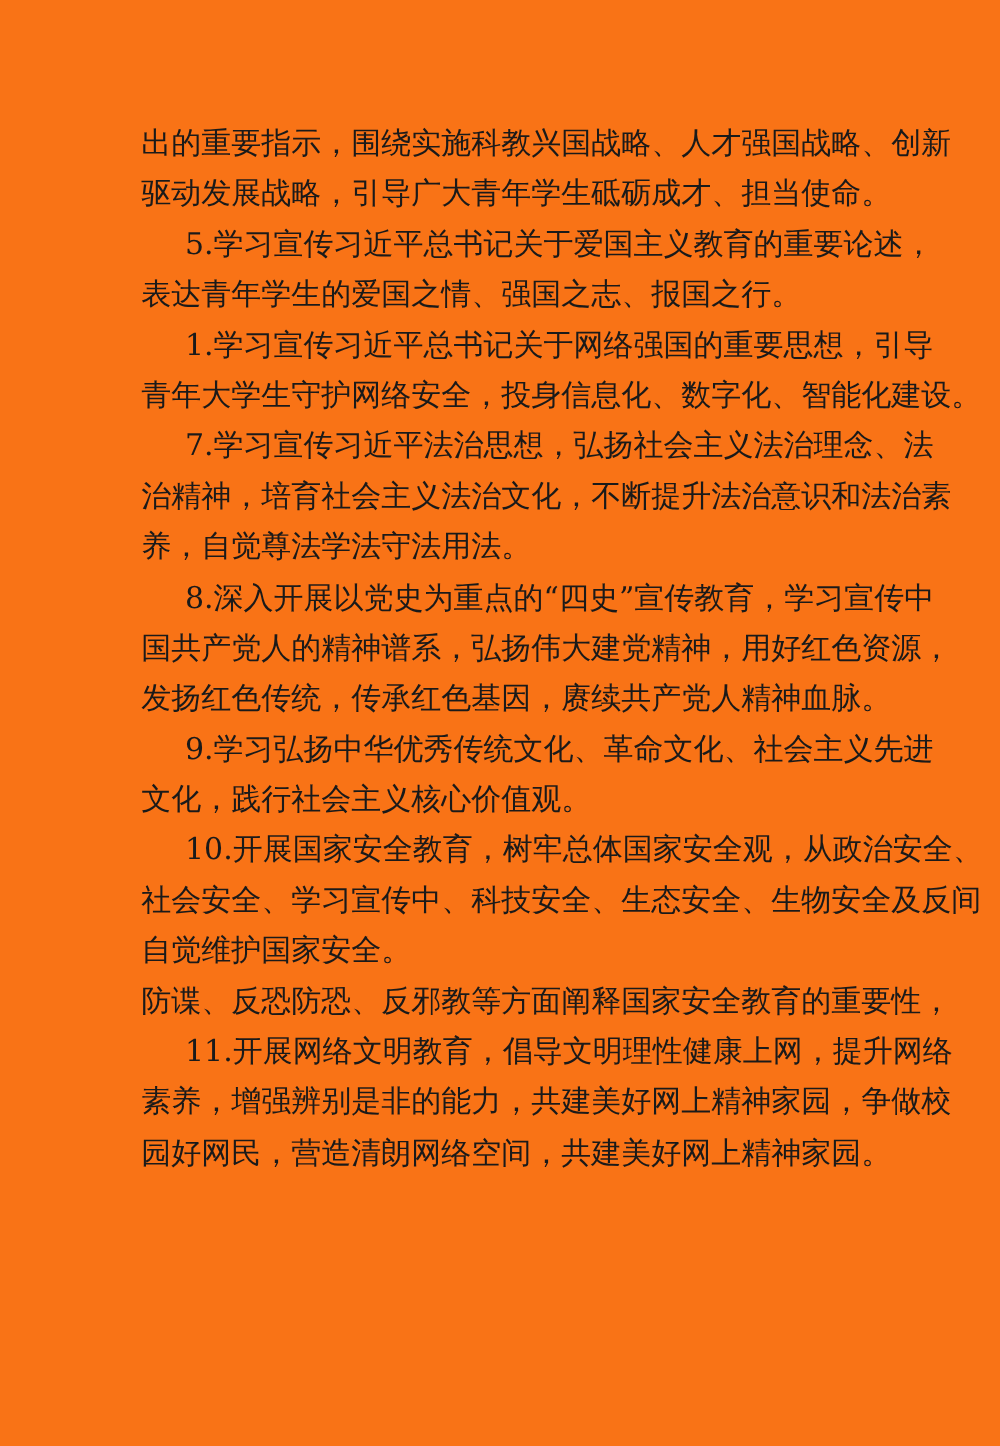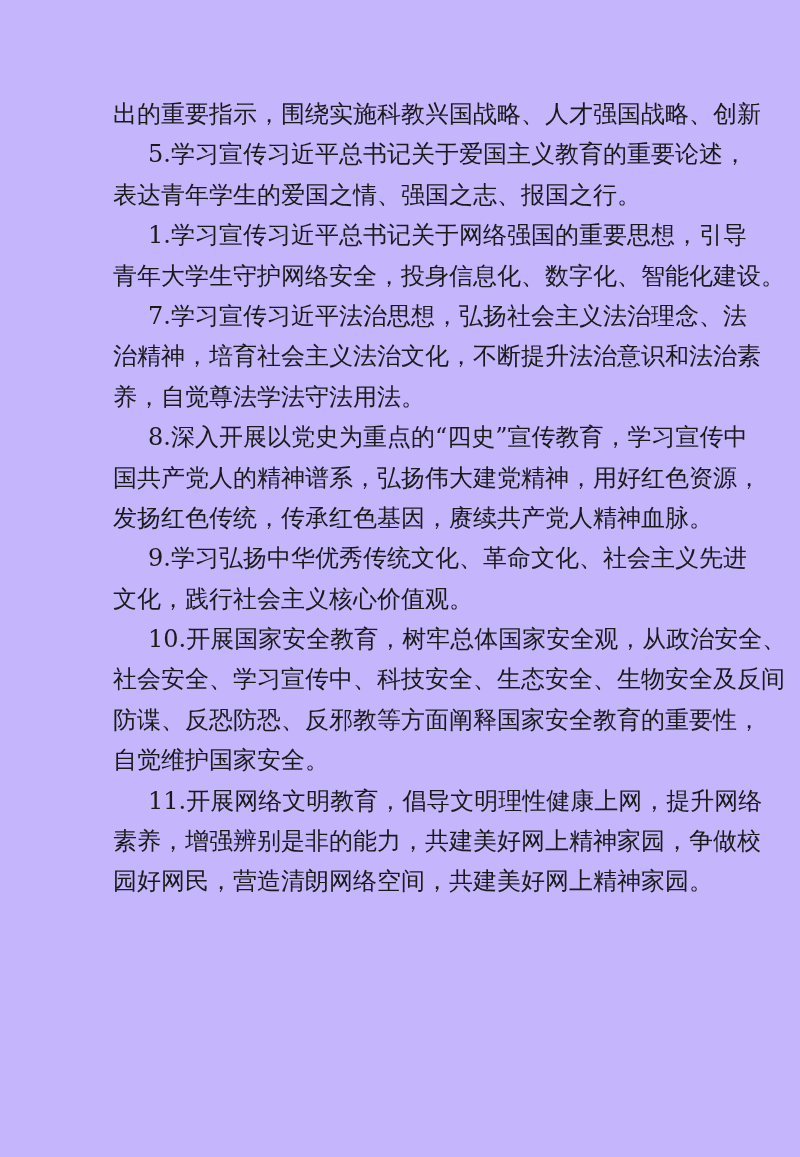--- a/index.html
+++ b/index.html
@@ -1,36 +1,37 @@
 <!DOCTYPE html>
 <html><head>
 <meta charset="utf-8">
 <style>
   html, body { margin: 0; padding: 0; background: #ffffff; }
   body { width: 800px; height: 1157px; position: relative; overflow: hidden; }
-  .page { position: absolute; left: 0; top: 0; width: 800px; height: 1157px; background: #c4b5fd; }
+  .page { position: absolute; left: 0; top: 0; width: 800px; height: 1157px; background: #f97316; }
   .content { position: absolute; left: 113px; top: 94px; width: 577px; }
   .line {
     height: 40.4px; line-height: 40.4px;
     font-family: "DejaVu Serif", "Liberation Serif", serif;
     font-size: 24px; color: #1a1a1a;
     white-space: nowrap; overflow: visible;
     text-align: justify; text-align-last: justify;
   }
   .line.last { text-align-last: left; }
   .line.indent { padding-left: 35px; }
 </style>
 </head>
 <body>
 
 <div class="page">
   <div class="content">
 
     <div>
       <div class="line">出的重要指示，围绕实施科教兴国战略、人才强国战略、创新</div>
+      <div class="line last">驱动发展战略，引导广大青年学生砥砺成才、担当使命。</div>
     </div>
 
     <div>
       <div class="line indent">5.学习宣传习近平总书记关于爱国主义教育的重要论述，</div>
       <div class="line last">表达青年学生的爱国之情、强国之志、报国之行。</div>
     </div>
 
     <div>
       <div class="line indent">1.学习宣传习近平总书记关于网络强国的重要思想，引导</div>
       <div class="line">青年大学生守护网络安全，投身信息化、数字化、智能化建设。</div>
@@ -49,22 +50,22 @@
     </div>
 
     <div>
       <div class="line indent">9.学习弘扬中华优秀传统文化、革命文化、社会主义先进</div>
       <div class="line last">文化，践行社会主义核心价值观。</div>
     </div>
 
     <div>
       <div class="line indent">10.开展国家安全教育，树牢总体国家安全观，从政治安全、</div>
       <div class="line">社会安全、学习宣传中、科技安全、生态安全、生物安全及反间</div>
+      <div class="line last">自觉维护国家安全。</div>
       <div class="line">防谍、反恐防恐、反邪教等方面阐释国家安全教育的重要性，</div>
-      <div class="line last">自觉维护国家安全。</div>
     </div>
 
     <div>
       <div class="line indent">11.开展网络文明教育，倡导文明理性健康上网，提升网络</div>
       <div class="line">素养，增强辨别是非的能力，共建美好网上精神家园，争做校</div>
       <div class="line last">园好网民，营造清朗网络空间，共建美好网上精神家园。</div>
     </div>
 
   </div>
 </div>

